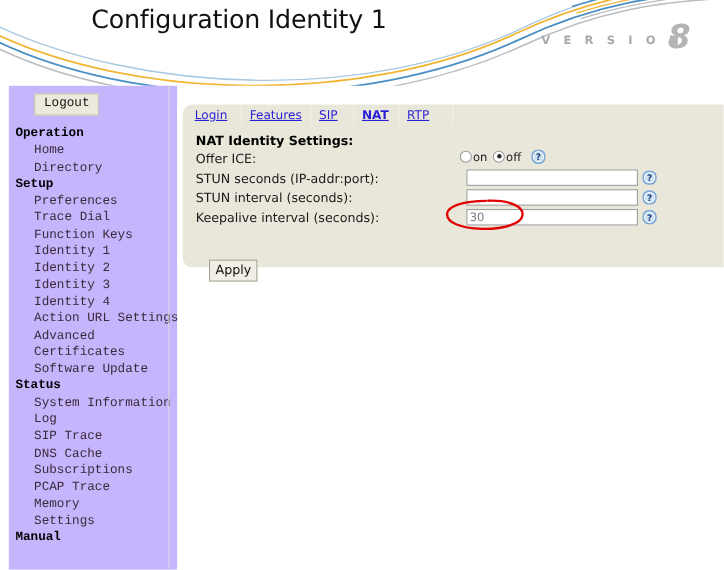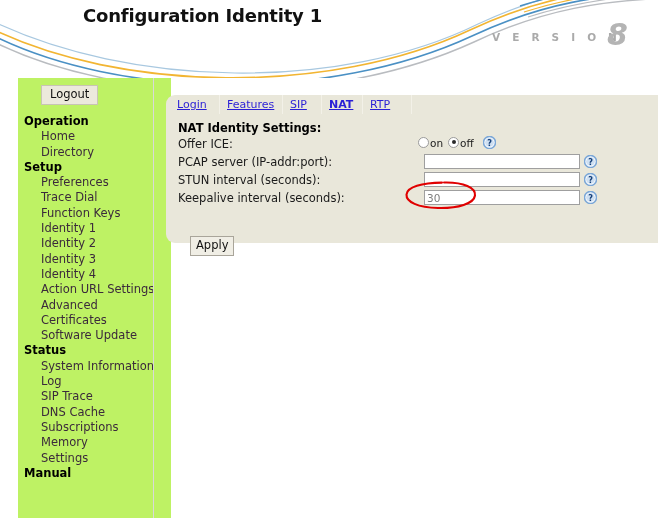--- a/index.html
+++ b/index.html
@@ -26,22 +26,22 @@
     overflow: hidden;
   }
   #header-swoosh {
     position: absolute;
     left: 0; top: 0;
     width: 658px; height: 78px;
   }
   #page-title {
     position: absolute;
     left: 83px; top: 5px;
-    font-size: 18px;
-    font-weight: bold;
+    font-size: 23px;
+    font-weight: normal;
     color: #111111;
     letter-spacing: -0.2px;
     white-space: nowrap;
   }
   #version-word {
     position: absolute;
     left: 492px; top: 31px;
     font-size: 10.5px;
     font-weight: bold;
     letter-spacing: 4.2px;
@@ -54,24 +54,25 @@
     font-size: 30px;
     font-weight: bold;
     font-style: italic;
     color: #b4b4b4;
     line-height: 1;
   }
 
   
   #sidebar {
     position: absolute;
-    left: 18px; top: 78px;
+    left: 8px; top: 78px;
     width: 153px;
     height: 440px;
-    background: #bef264;
+    background: #c4b5fd;
+    font-family: Liberation Mono, monospace;
   }
   #sidebar-divider {
     position: absolute;
     left: 153px; top: 78px;
     width: 1px; height: 440px;
     background: #d9d9d9;
   }
   #logout-button {
     position: absolute;
     left: 23px; top: 7px;
@@ -282,20 +283,21 @@
         <div class="nav-item">Action URL Settings</div>
         <div class="nav-item">Advanced</div>
         <div class="nav-item">Certificates</div>
         <div class="nav-item">Software Update</div>
         <div class="nav-group-title">Status</div>
         <div class="nav-item">System Information</div>
         <div class="nav-item">Log</div>
         <div class="nav-item">SIP Trace</div>
         <div class="nav-item">DNS Cache</div>
         <div class="nav-item">Subscriptions</div>
+        <div class="nav-item">PCAP Trace</div>
         <div class="nav-item">Memory</div>
         <div class="nav-item">Settings</div>
         <div class="nav-group-title">Manual</div>
       </div>
   </div>
   <div id="sidebar-divider"></div>
 
   <div id="content-panel">
 
     <div id="tabbar">
@@ -326,21 +328,21 @@
                 <span class="radio-label">off</span>
               </label>
               <svg viewBox="0 0 13 13" width="13" height="13" class="help-icon inline">
                 <circle cx="6.5" cy="6.5" r="6" fill="#ffffff" stroke="#7ba7d7" stroke-width="1.6"></circle>
                 <circle cx="6.5" cy="6.5" r="4.4" fill="#cfe0f2"></circle>
                 <text x="6.5" y="9.6" text-anchor="middle" font-family="DejaVu Sans, sans-serif" font-size="8.2" font-weight="bold" fill="#16407a">?</text>
               </svg>
             </div>
           </div>
           <div class="form-row">
-            <div class="form-label">PCAP server (IP-addr:port):</div>
+            <div class="form-label">STUN seconds (IP-addr:port):</div>
             <input type="text" class="text-input" value="" style="">
             <svg viewBox="0 0 13 13" width="13" height="13" class="help-icon" style="top: 1px;">
               <circle cx="6.5" cy="6.5" r="6" fill="#ffffff" stroke="#7ba7d7" stroke-width="1.6"></circle>
               <circle cx="6.5" cy="6.5" r="4.4" fill="#cfe0f2"></circle>
               <text x="6.5" y="9.6" text-anchor="middle" font-family="DejaVu Sans, sans-serif" font-size="8.2" font-weight="bold" fill="#16407a">?</text>
             </svg>
           </div>
           <div class="form-row">
             <div class="form-label">STUN interval (seconds):</div>
             <input type="text" class="text-input" value="" style="">

